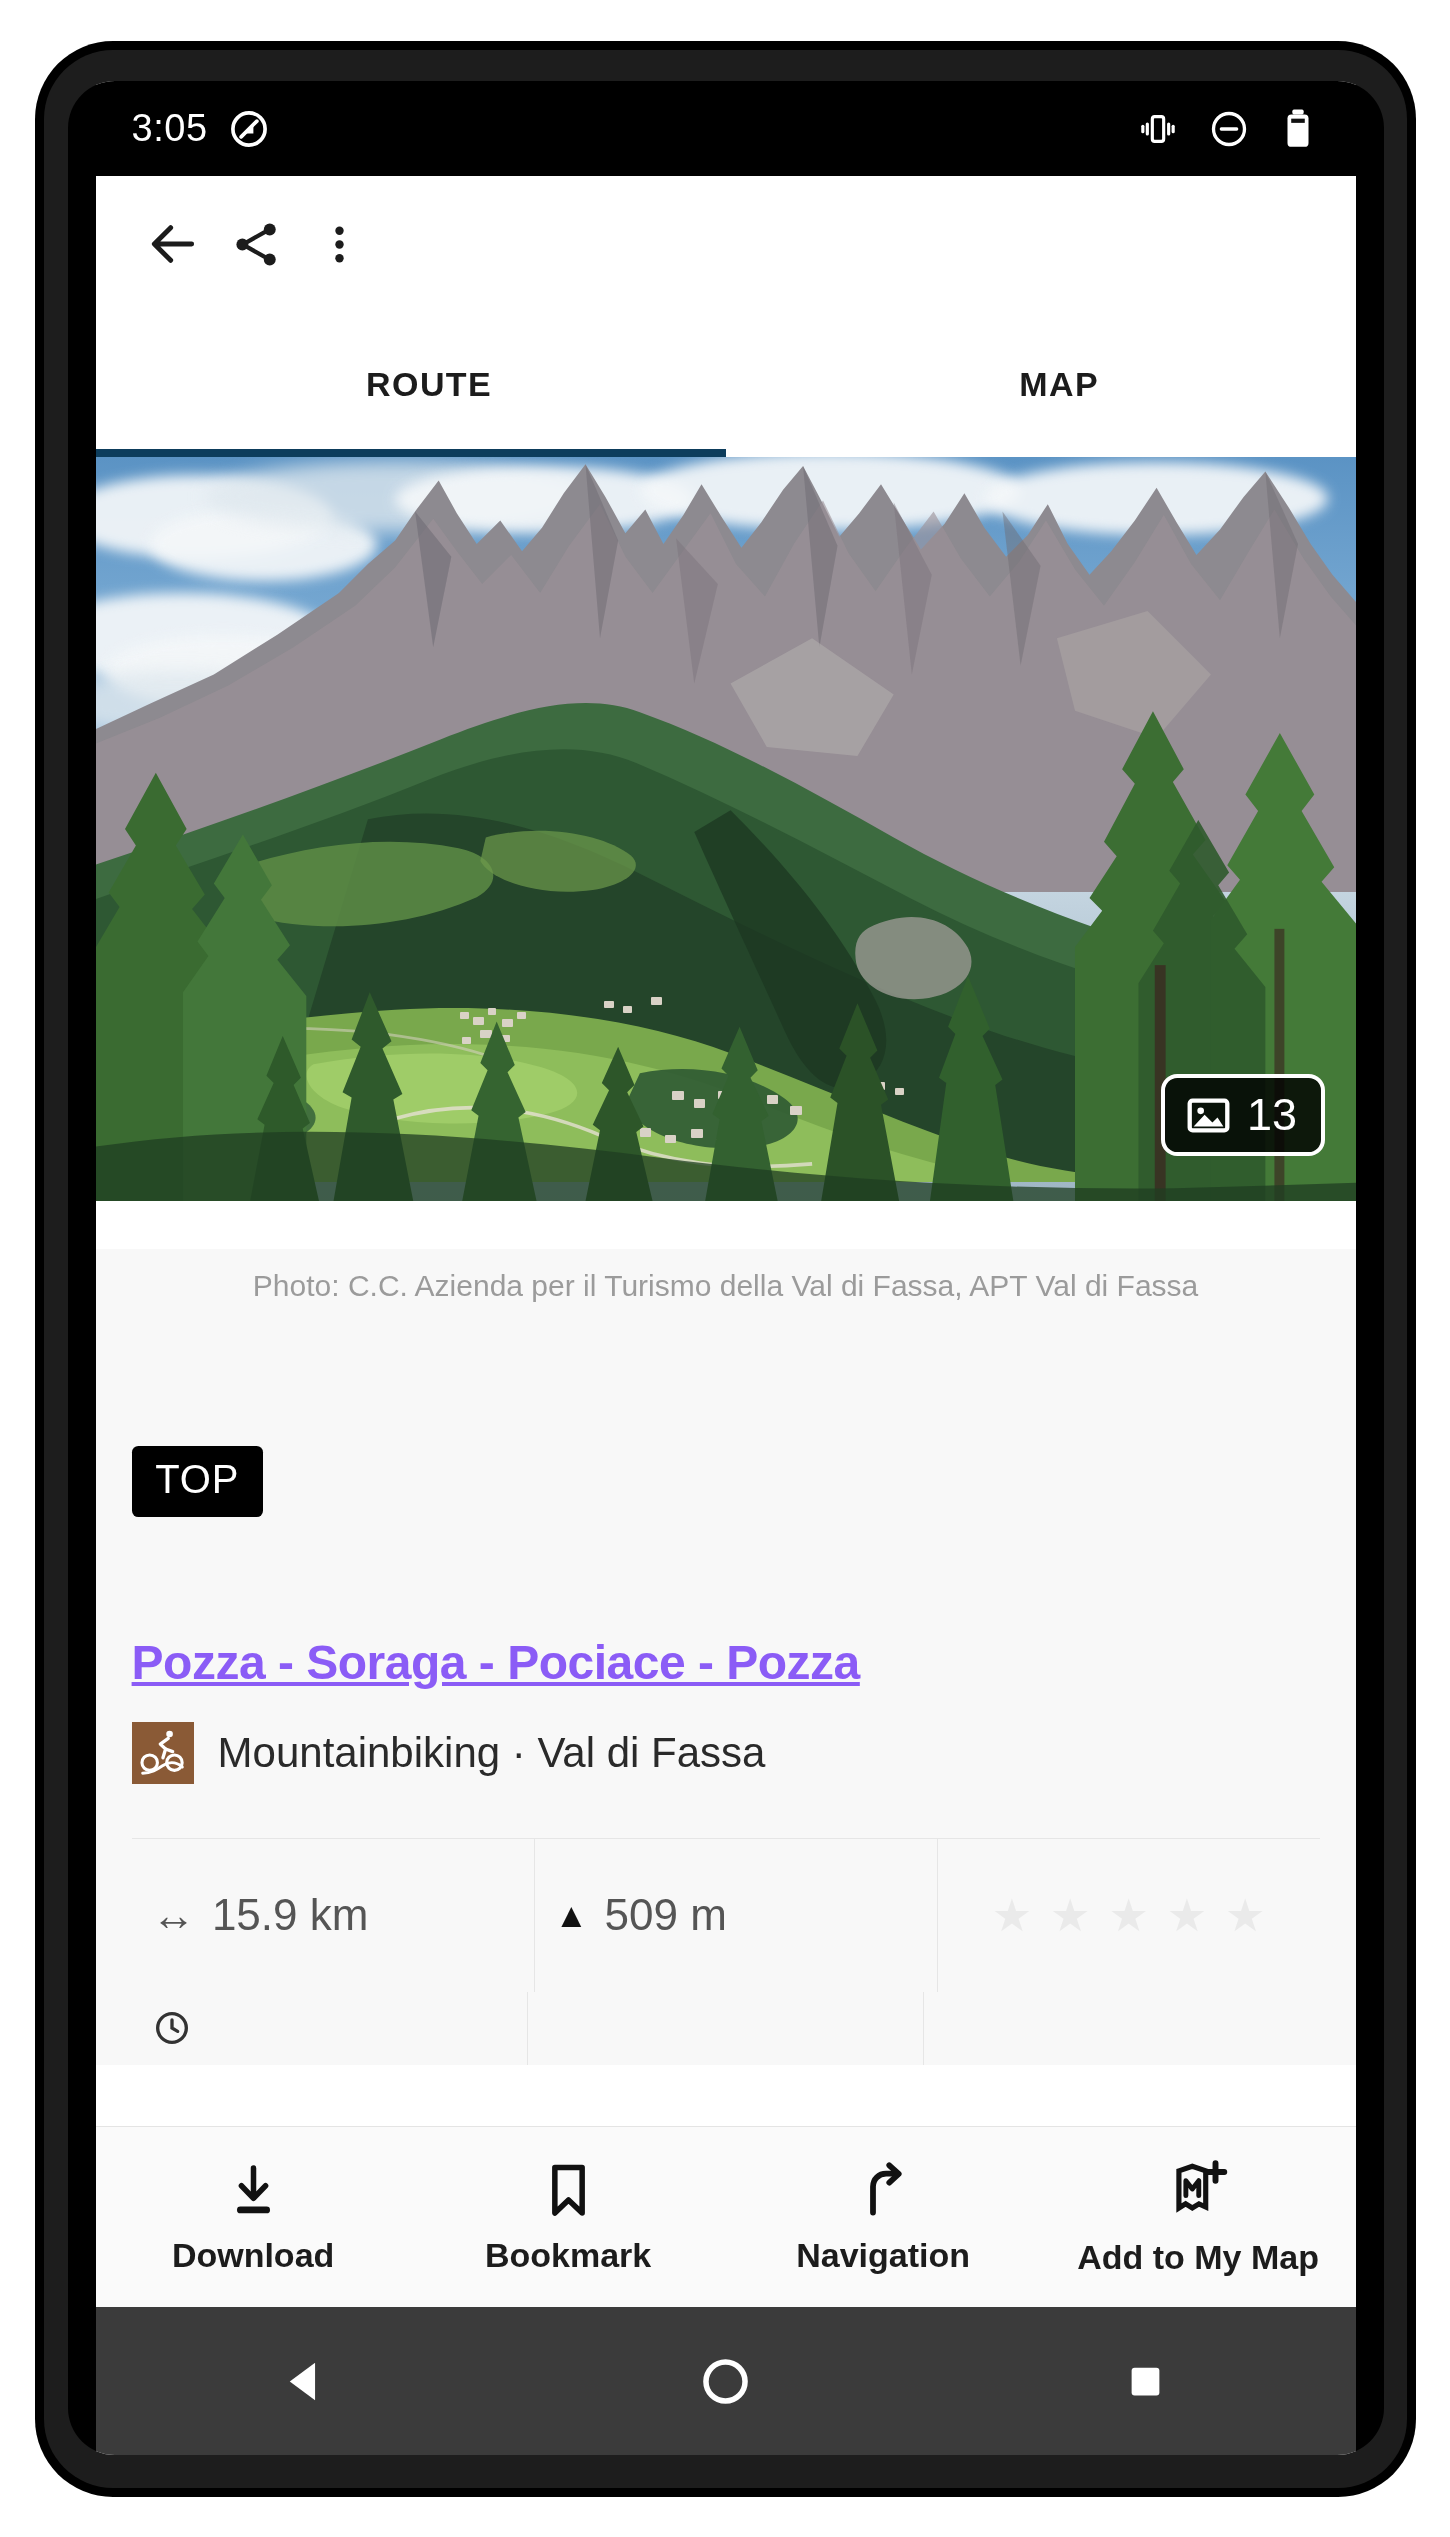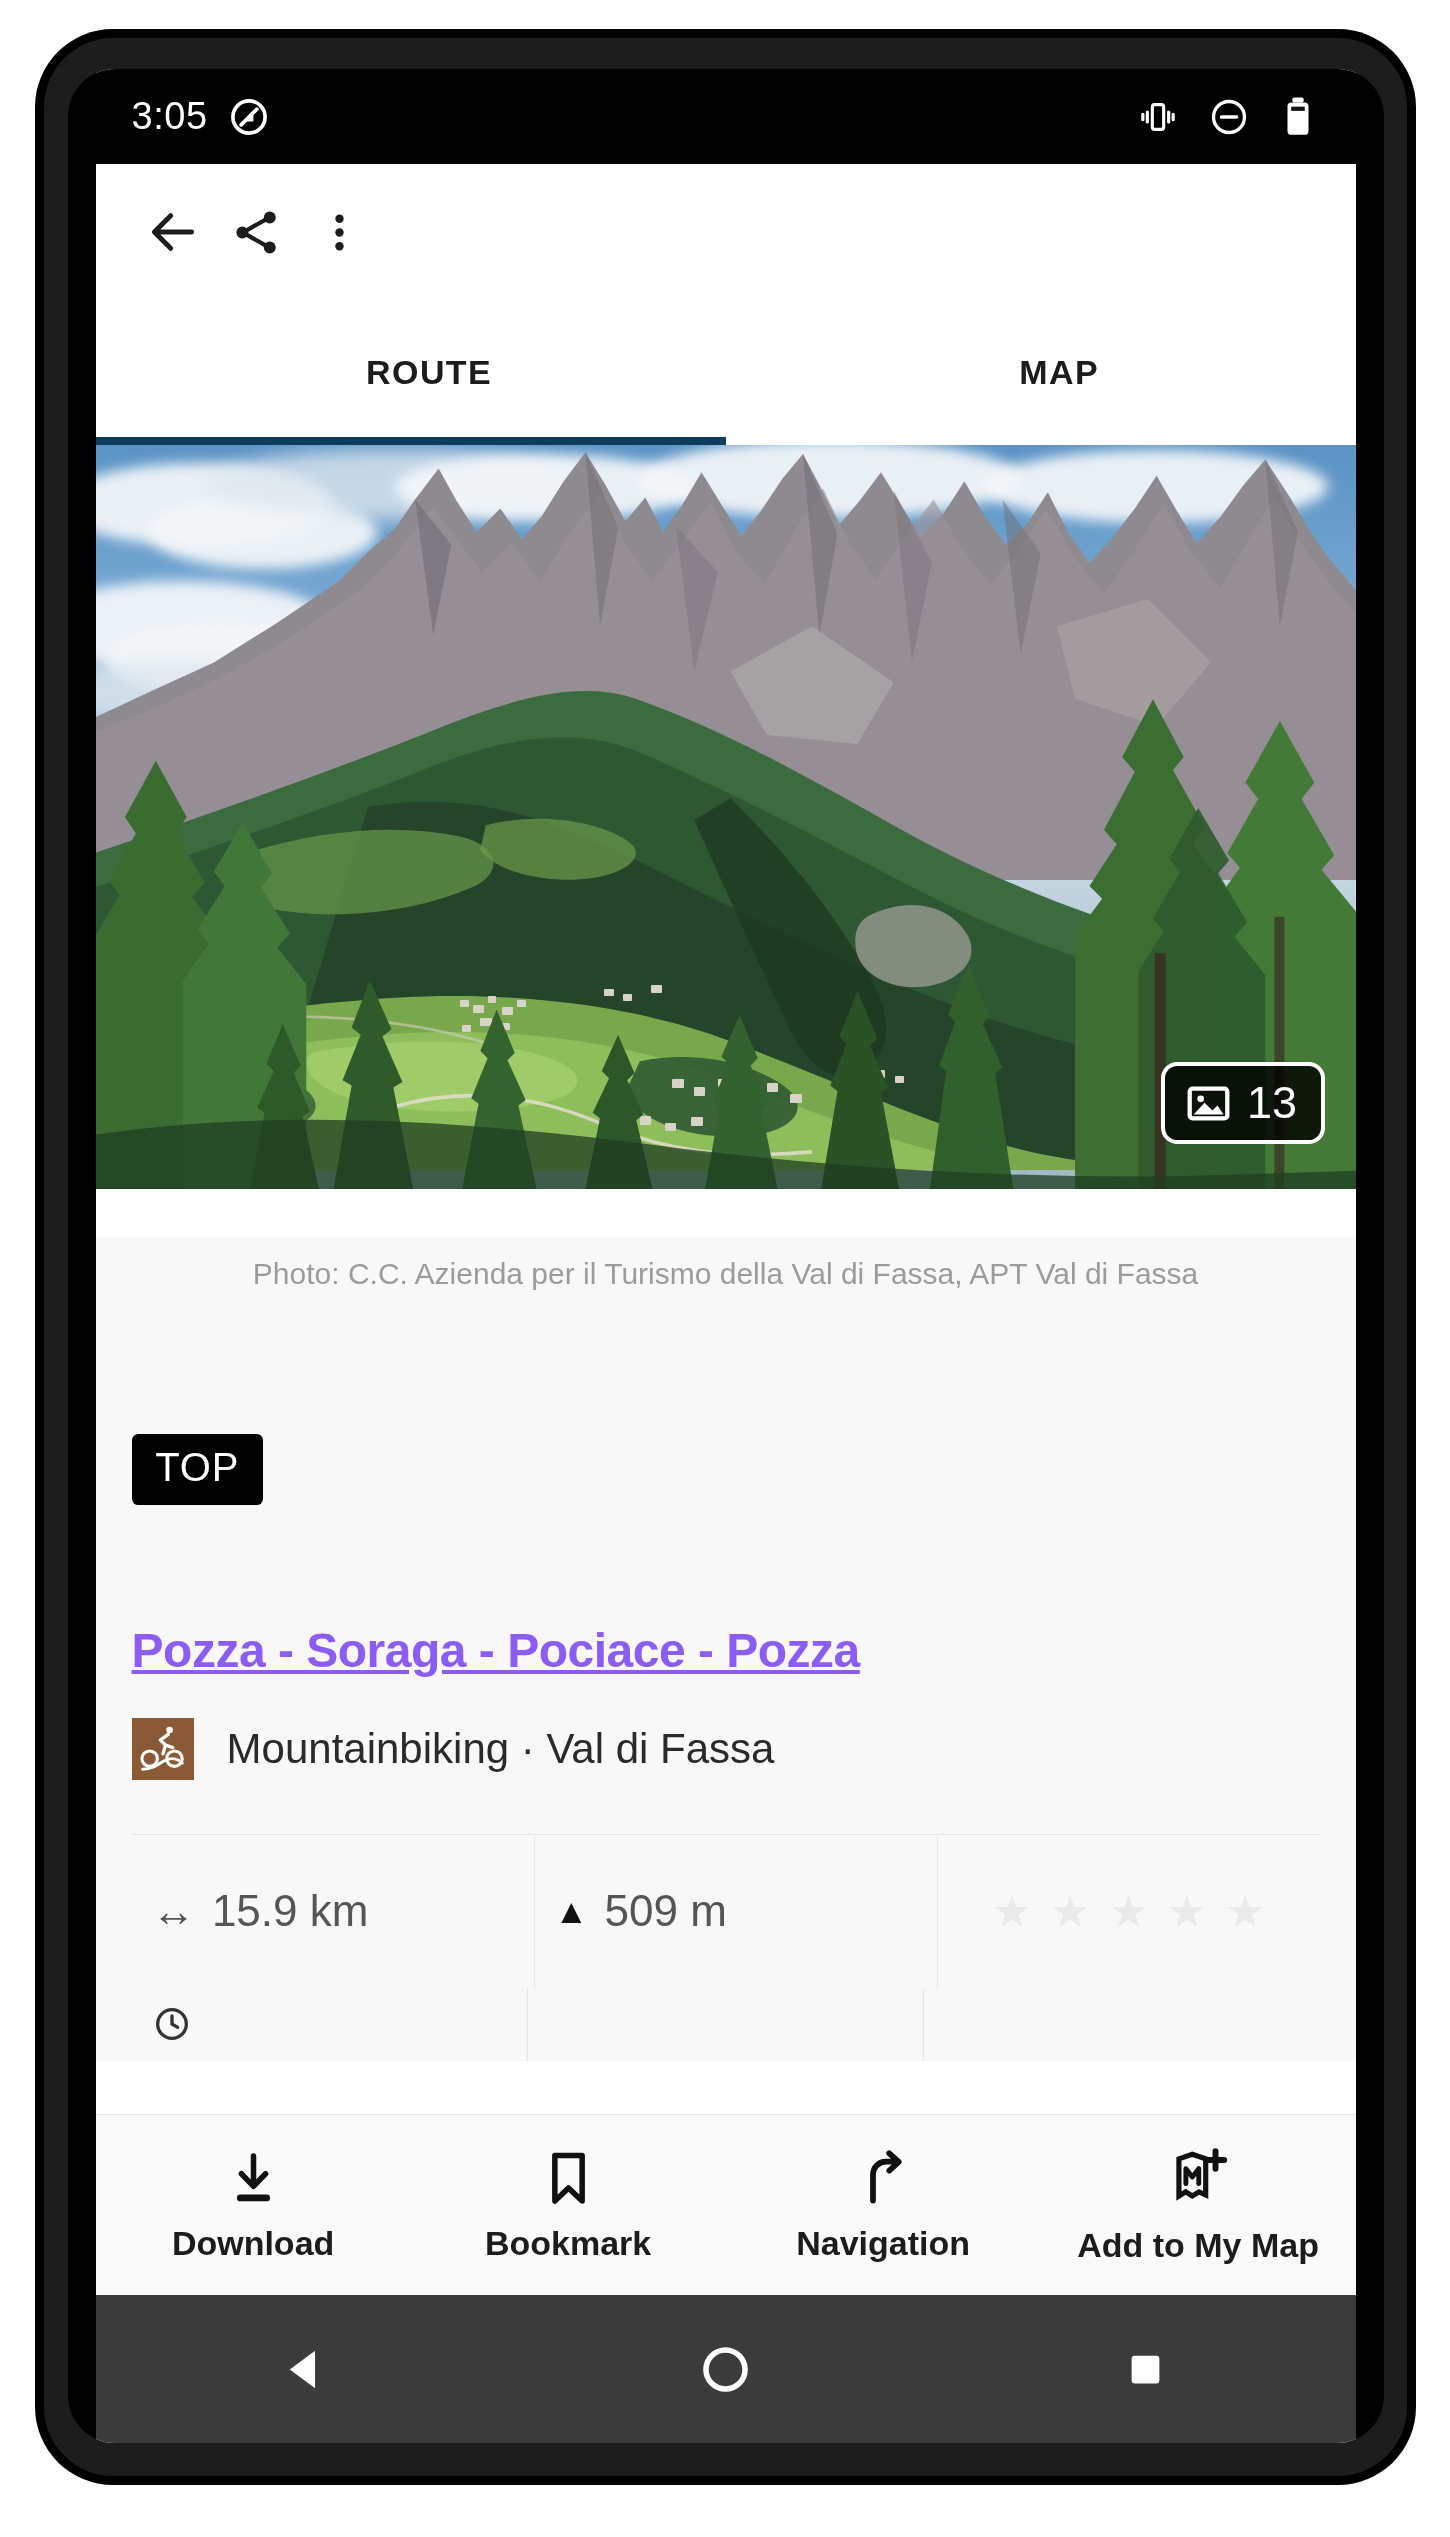--- a/index.html
+++ b/index.html
@@ -5,21 +5,21 @@
   * { margin:0; padding:0; box-sizing:border-box; }
   html,body {
     width:1450px; height:2538px;
     background:#ffffff;
     font-family:"Liberation Sans", sans-serif;
     overflow:hidden;
   }
 
   
   #frame {
-    position:absolute; left:44px; top:38px;
+    position:absolute; left:44px; top:50px;
     width:1363px; height:2438px;
     background:#1d1d1d;
     border-radius:69px;
     box-shadow:0 0 0 9px #000;
   }
   #bezel-inner {
     position:absolute; left:23.6px; top:31px;
     width:1316px; height:2374px;
     background:#000;
     border-radius:47px;
@@ -113,21 +113,21 @@
     display:inline-block; background:#000; color:#fff;
     font-size:40px; letter-spacing:0.9px;
     padding:11px 23.6px 14.5px; border-radius:6.3px;
   }
   #spacer-b { height:118px; }
   #route-title {
     font-size:48px; font-weight:700; color:#8b5cf6;
     letter-spacing:-0.5px;
     text-decoration:underline;
   }
-  #route-meta { display:flex; align-items:center; margin-top:40px; gap:33px; }
+  #route-meta { display:flex; align-items:center; margin-top:32px; gap:24px; }
   #activity-icon {
     width:62px; height:62px; background:#8a5a36;
     display:flex; align-items:center; justify-content:center; flex:0 0 auto;
   }
   #route-meta-text { font-size:42px; color:#2a2a2a; }
 
   
   #stats {
     margin-top:54px;
     border-top:1.8px solid #e6e6e6;

